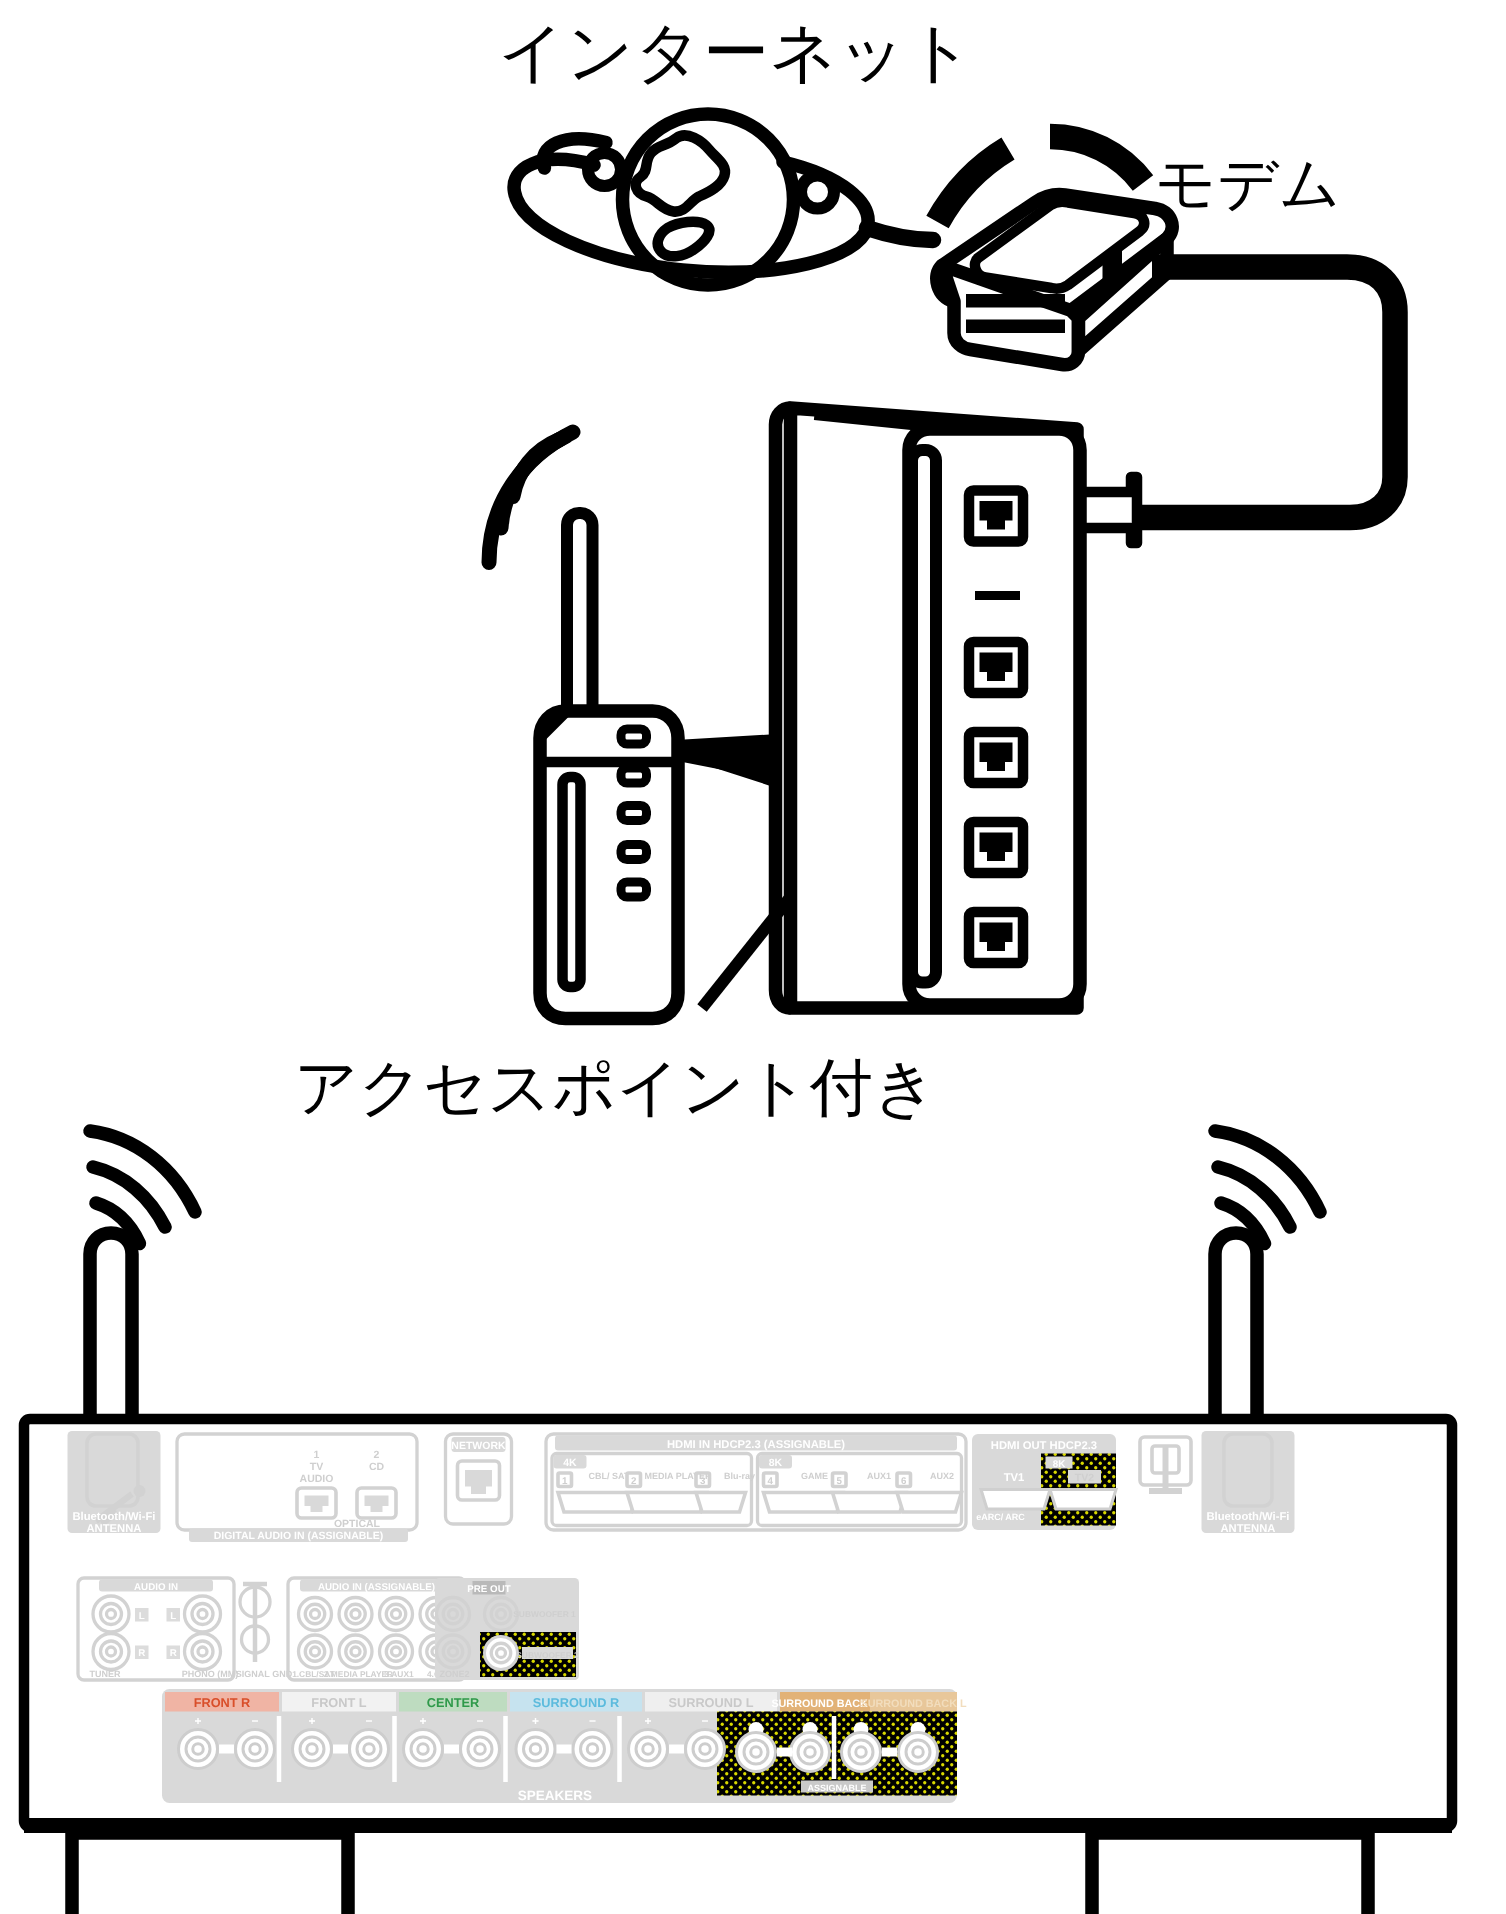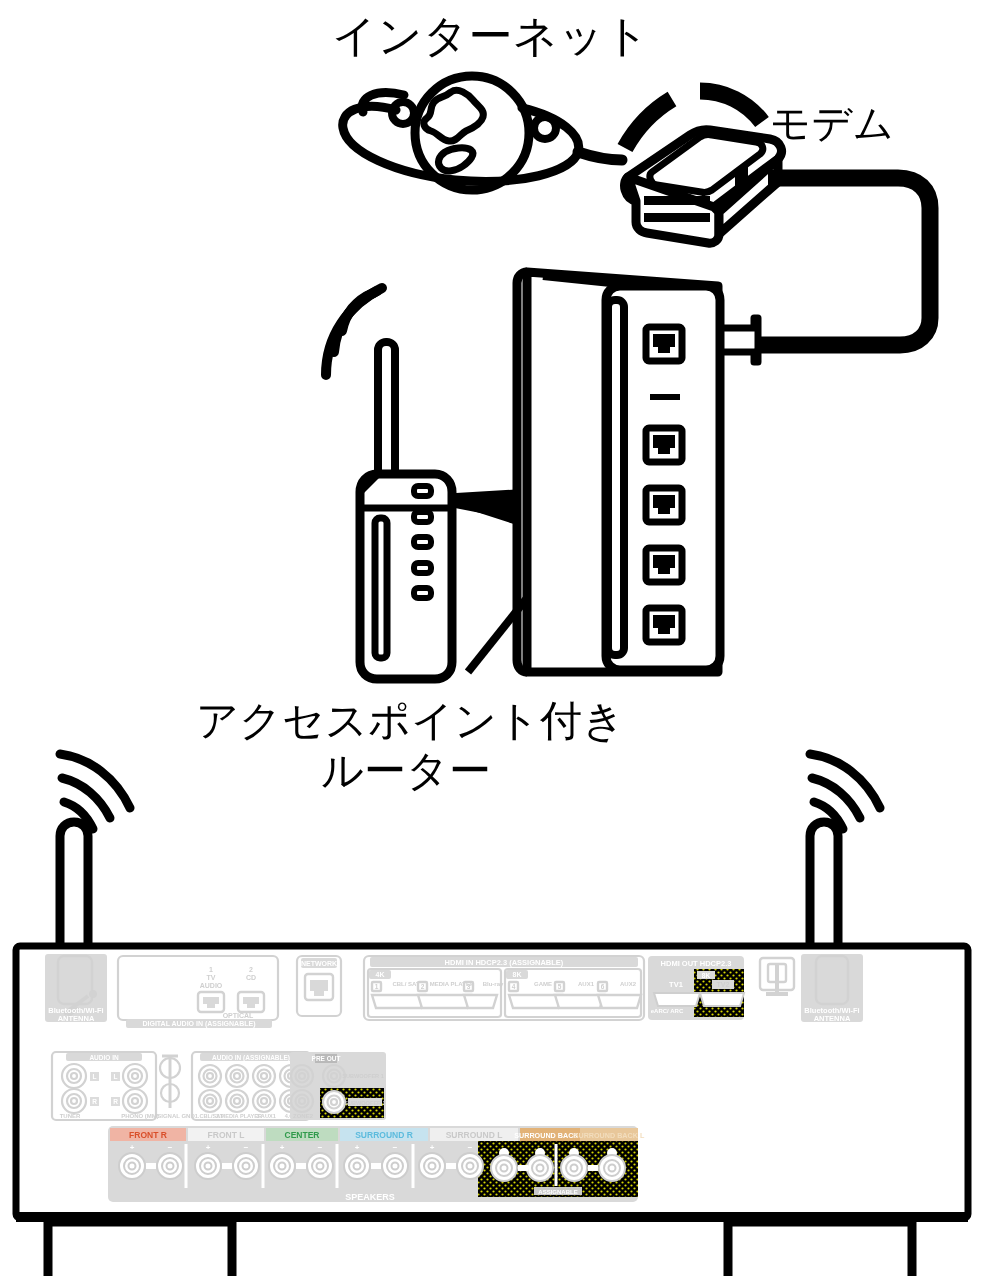--- a/index.html
+++ b/index.html
@@ -14,21 +14,21 @@
   
   .label{
     position:absolute;white-space:nowrap;color:#000;
     font-family:"DejaVu Sans","Liberation Sans",sans-serif;
     font-weight:400;line-height:1.18;
   }
   #lbl-internet{left:332px;top:10px;font-size:44px;letter-spacing:.5px;}
   #lbl-modem{left:770px;top:62px;font-size:40px;letter-spacing:.5px;margin-top:38px;}
   #lbl-wan{left:768px;top:364px;font-size:42px;letter-spacing:0px;}
   #lbl-router{left:196px;top:700px;font-size:42px;text-align:center;width:420px;}
-  #lbl-router span{display:block;font-family:Liberation Mono, monospace;}
+  #lbl-router span{display:block;}
 
   
   svg{display:block;overflow:visible;}
 
   
   .rcv-face{fill:#ffffff;stroke:#000;stroke-width:7;}
   .panelgrp{fill:none;stroke:#d2d2d2;stroke-width:2.2;}
   .panelgrp-fill{fill:#d9d9d9;stroke:none;}
   .pt-txt{
     font-family:"Liberation Sans","DejaVu Sans",sans-serif;
@@ -173,21 +173,20 @@
       </g>
 
       <path d="M455 500 L 516 494 L 516 520 L 455 508 Z" fill="#000"></path>
     </g>
   </svg>
 
   <div class="label" id="lbl-internet">インターネット</div>
   <div class="label" id="lbl-modem">モデム</div>
   <div class="label" id="lbl-router">
     <span>アクセスポイント付き</span>
-    <span>ルーター</span>
   </div>
 
   <svg class="abs" style="left:0;top:716px;" width="1004" height="560" viewBox="0 0 1004 560">
     <defs>
       <pattern id="hatch2" width="6" height="6" patternUnits="userSpaceOnUse">
         <rect width="6" height="6" fill="#111"></rect>
         <circle cx="1.5" cy="1.5" r="1.2" fill="#e3e300"></circle>
         <circle cx="4.5" cy="4.5" r="1.2" fill="#e3e300"></circle>
       </pattern>
     </defs>

